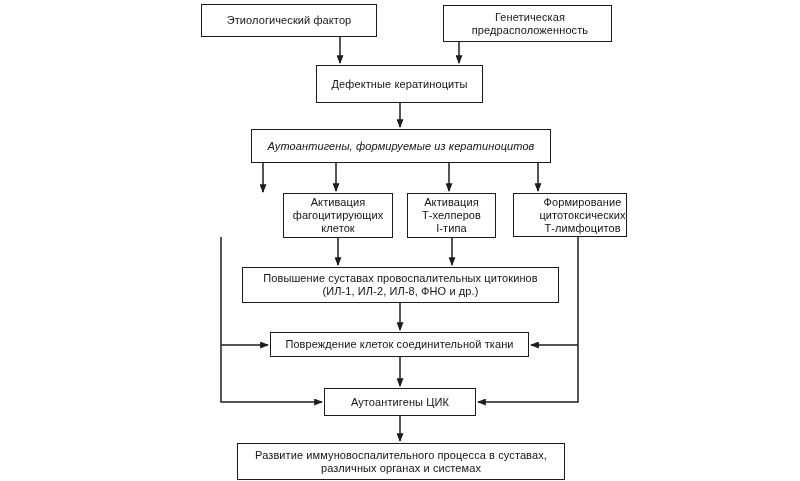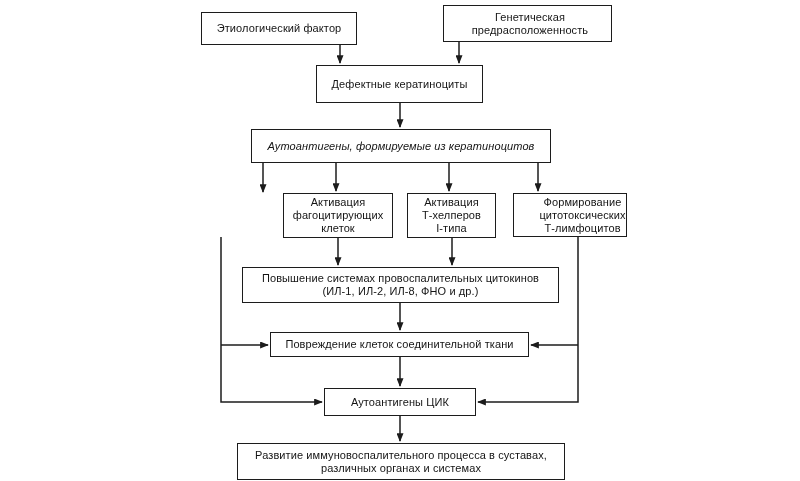--- a/index.html
+++ b/index.html
@@ -33,21 +33,21 @@
     align-items: center;
     justify-content: center;
     text-align: center;
     font-size: 11px;
     line-height: 13px;
     white-space: pre-line;
     padding: 1px 2px;
     letter-spacing: 0.1px;
   }
   
-  #n-etiologic      { left:201px; top:12px;   width:156px; height:33px; }
+  #n-etiologic      { left:201px; top:4px;   width:176px; height:33px; }
   #n-genetic        { left:443px; top:5px;   width:169px; height:37px;padding-left:7px; }
   #n-keratinocytes  { left:316px; top:65px;  width:167px; height:38px; }
   #n-autoantigens   { left:251px; top:129px; width:300px; height:34px;font-style:italic; }
   #n-synthesis      { left:176px; top:194px; width:91px;  height:43px; }
   #n-phagocytes     { left:283px; top:193px; width:110px; height:45px; }
   #n-thelpers       { left:407px; top:193px; width:89px;  height:45px; }
   #n-cytotoxic      { left:513px; top:193px; width:114px; height:44px;padding-left:27px; }
   #n-cytokines      { left:242px; top:267px; width:317px; height:36px; }
   #n-damage         { left:270px; top:332px; width:259px; height:25px; }
   #n-cik            { left:324px; top:388px; width:152px; height:28px; }
@@ -94,20 +94,20 @@
   <div class="node" id="n-autoantigens">Аутоантигены, формируемые из кератиноцитов</div>
   <div class="node" id="n-phagocytes">Активация
 фагоцитирующих
 клеток</div>
   <div class="node" id="n-thelpers">Активация
 Т-хелперов
 I-типа</div>
   <div class="node" id="n-cytotoxic">Формирование
 цитотоксических
 Т-лимфоцитов</div>
-  <div class="node" id="n-cytokines">Повышение системах провоспалительных цитокинов
+  <div class="node" id="n-cytokines">Повышение суставах провоспалительных цитокинов
 (ИЛ-1, ИЛ-2, ИЛ-8, ФНО и др.)</div>
   <div class="node" id="n-damage">Повреждение клеток соединительной ткани</div>
   <div class="node" id="n-cik">Аутоантигены ЦИК</div>
   <div class="node" id="n-development">Развитие иммуновоспалительного процесса в суставах,
 различных органах и системах</div>
 
 </div>
 
 </body></html>

